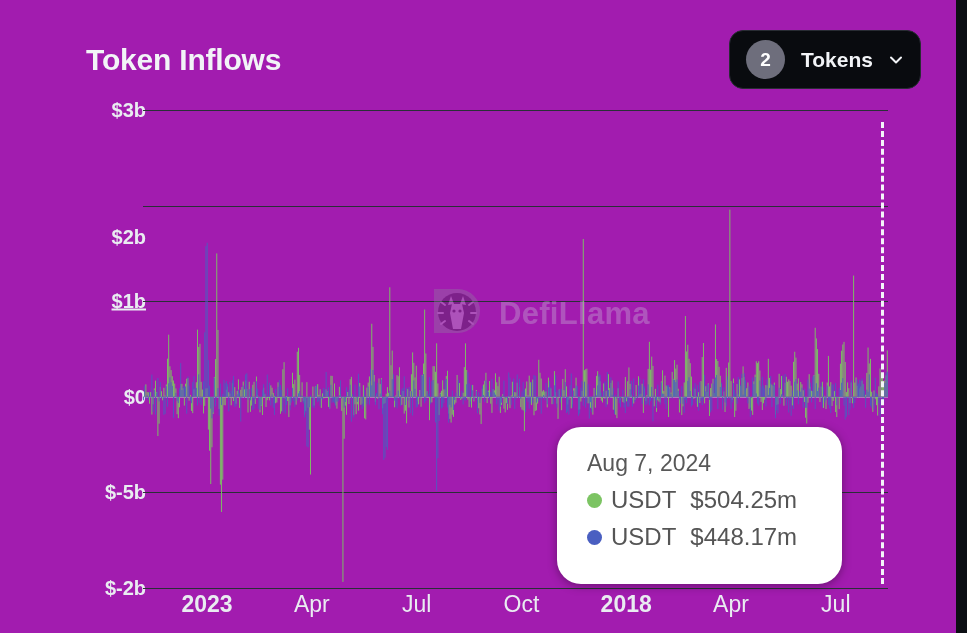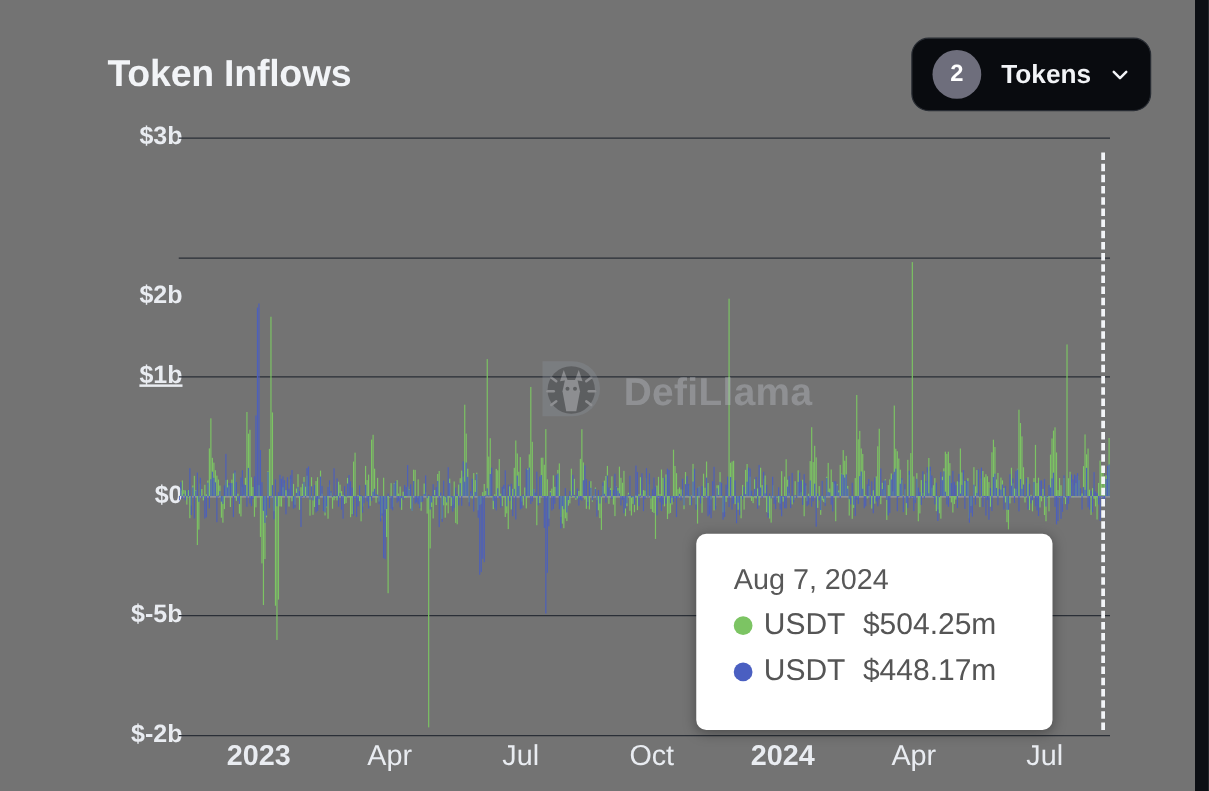--- a/index.html
+++ b/index.html
@@ -14,21 +14,21 @@
     overflow: hidden;
     font-family: "Liberation Sans", sans-serif;
     -webkit-font-smoothing: antialiased;
   }
 
   
   #app {
     position: relative;
     width: 967px;
     height: 633px;
-    background: #737373;
+    background: #a21caf;
     box-sizing: border-box;
   }
   
   #right-edge-strip {
     position: absolute;
     top: 0; right: 0;
     width: 11px; height: 633px;
     background: #0c0f14;
   }
 
@@ -185,21 +185,21 @@
   }
 
   
   #chart-tooltip {
     position: absolute;
     left: 557px;
     top: 427px;
     width: 285px;
     height: 157px;
     background: #ffffff;
-    border-radius: 8px;
+    border-radius: 24px;
     box-sizing: border-box;
     padding: 22px 0 0 30px;
     box-shadow: 0 2px 10px rgba(0,0,0,.35);
   }
   #tooltip-date {
     font-size: 23px;
     color: #585858;
     line-height: 28px;
     white-space: nowrap;
   }
@@ -1554,19 +1554,19 @@
           <span class="tooltip-series-value">$448.17m</span>
         </div>
       </div>
   </div>
 
   <div id="x-axis-labels">
       <div class="x-tick-label major" style="left: 207px; top: 0px;">2023</div>
       <div class="x-tick-label" style="left: 311.8px; top: 0px;">Apr</div>
       <div class="x-tick-label" style="left: 416.6px; top: 0px;">Jul</div>
       <div class="x-tick-label" style="left: 521.4px; top: 0px;">Oct</div>
-      <div class="x-tick-label major" style="left: 626.2px; top: 0px;">2024</div>
+      <div class="x-tick-label major" style="left: 626.2px; top: 0px;">2018</div>
       <div class="x-tick-label" style="left: 731px; top: 0px;">Apr</div>
       <div class="x-tick-label" style="left: 835.8px; top: 0px;">Jul</div>
     </div>
 
   <div id="right-edge-strip"></div>
 </div>
 
 </body></html>

